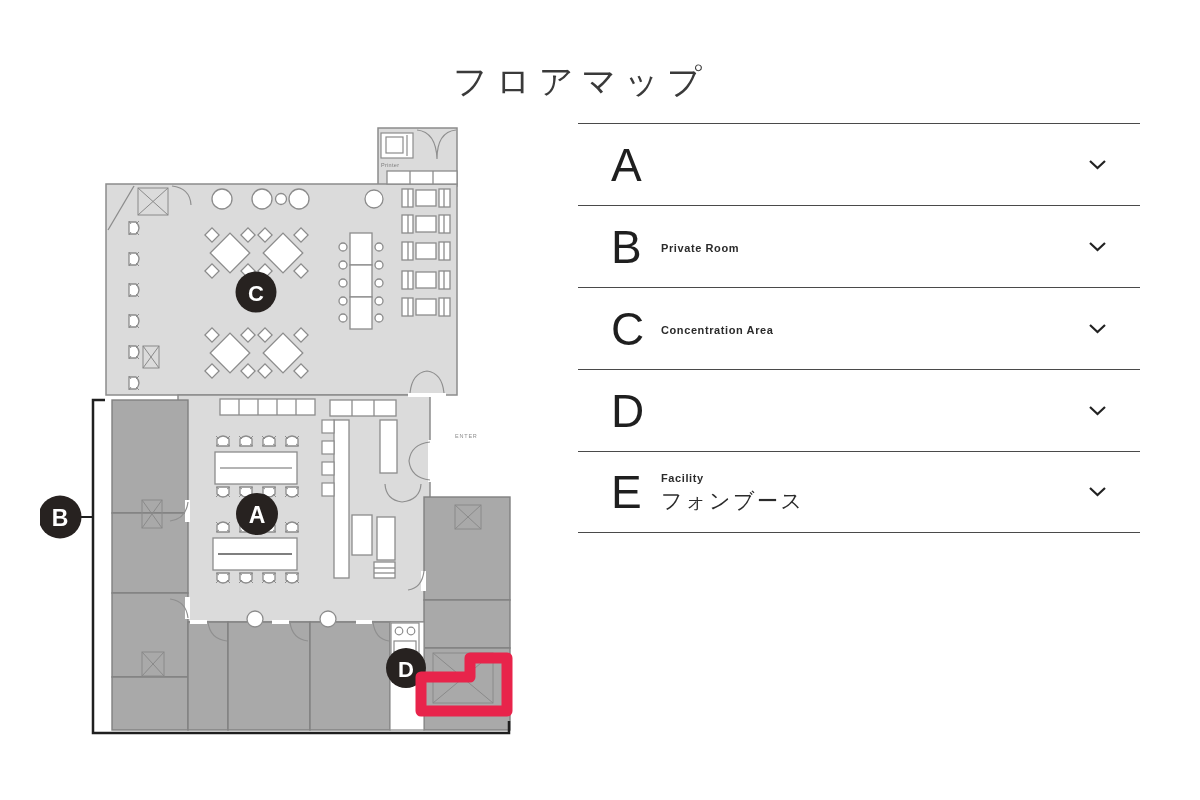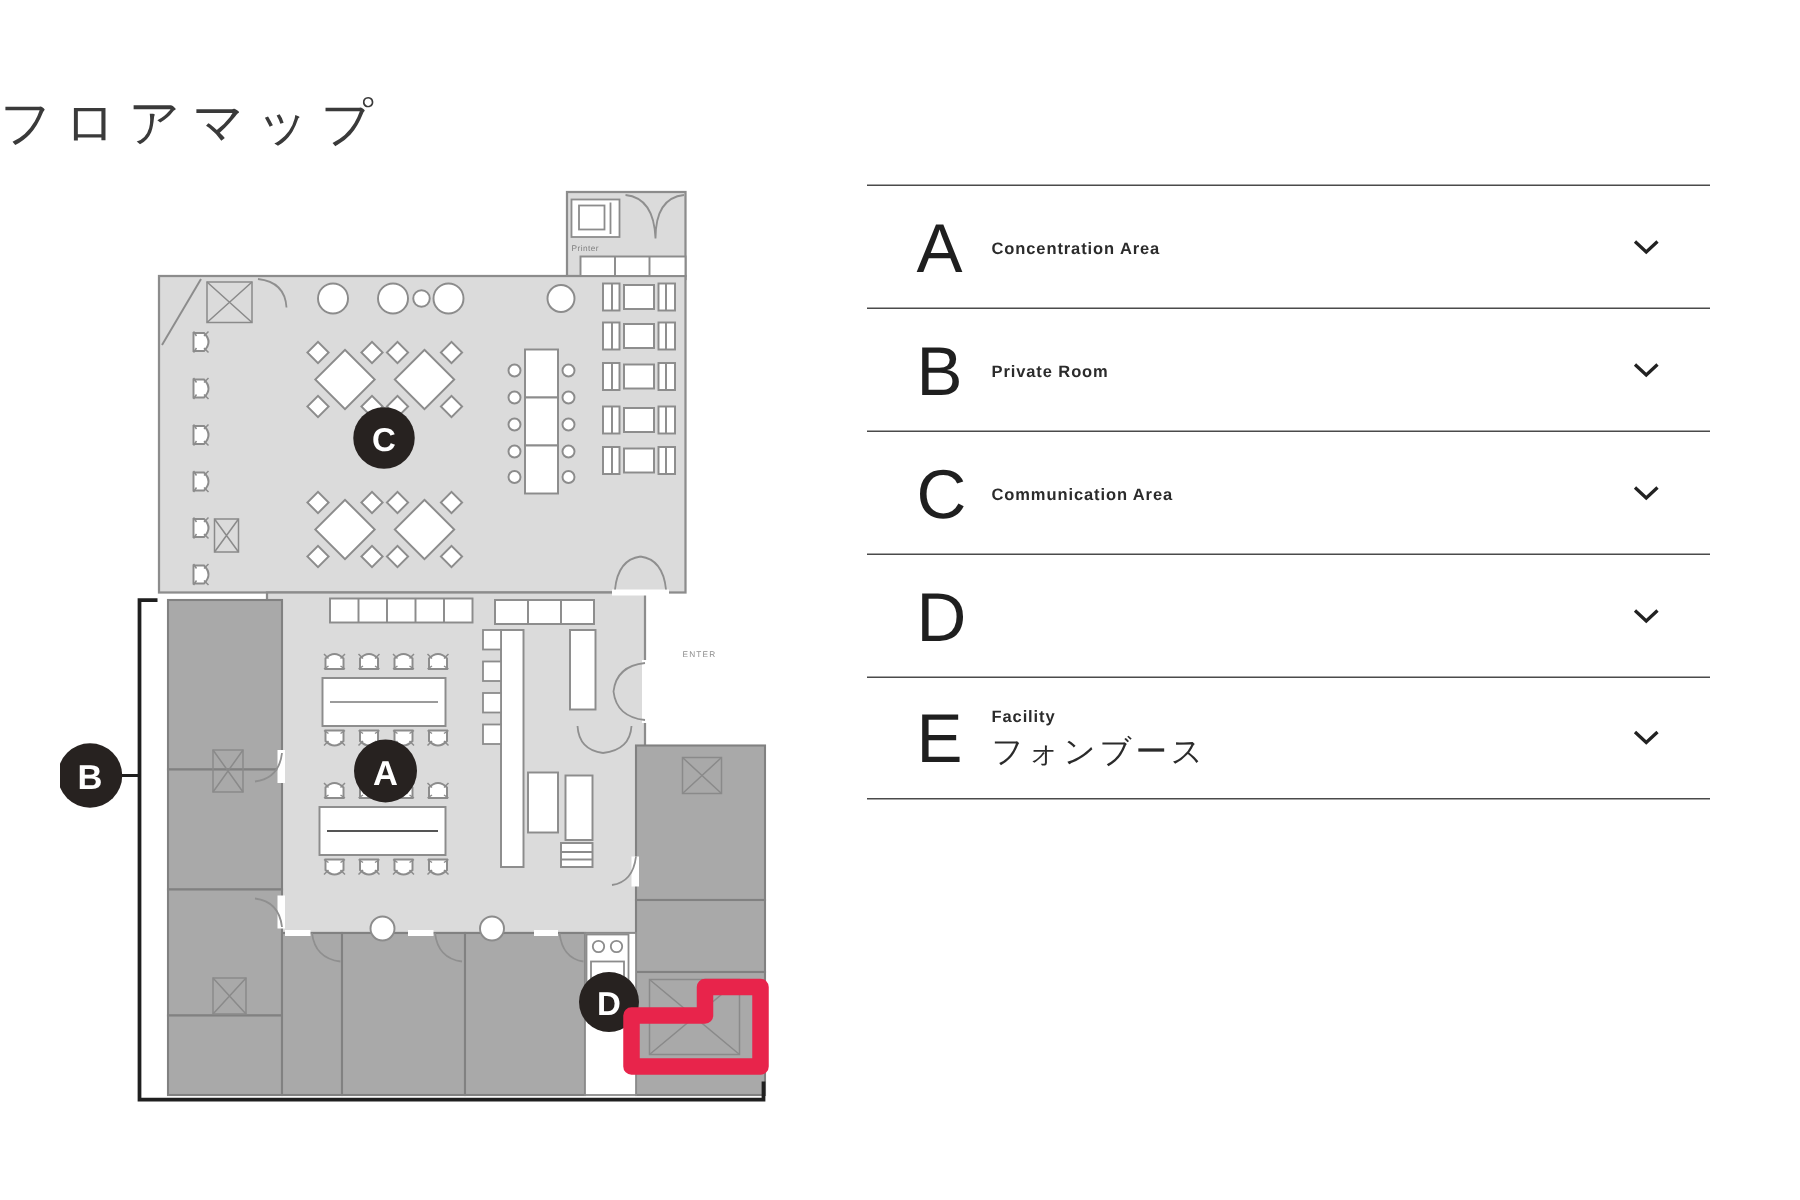--- a/index.html
+++ b/index.html
@@ -4,21 +4,21 @@
 <style>
   html,body{margin:0;padding:0;}
   body{
     width:1200px;height:800px;position:relative;overflow:hidden;
     background:#ffffff;
     font-family:"Liberation Sans","DejaVu Sans",sans-serif;
     color:#2f2f2f;
   }
   .page-title{
     position:absolute;top:36px;left:0;width:1163px;
-    font-size:34px;font-weight:500;
+    text-align:center;font-size:34px;font-weight:500;
     letter-spacing:8px;color:#3a3a3a;
   }
   
   .plan-wrap{position:absolute;left:40px;top:110px;width:510px;height:660px;}
   .plan-wrap svg{display:block;}
   
   .legend{
     position:absolute;left:578px;top:123px;width:562px;
   }
   .legend-row{
@@ -287,41 +287,40 @@
 
   <path d="M470 658 H507 V711 H421 V677 H470 Z" fill="none" stroke="#e8244b" stroke-width="11" stroke-linejoin="round" stroke-linecap="round"></path>
 </svg>
 </div>
 
 <div class="legend">
 
   <div class="legend-row">
     <span class="legend-letter">A</span>
     <span class="legend-labels">
+    </span>
+    <svg class="chev" width="17" height="10" viewBox="0 0 17 10">
+      <polyline points="1,1 8.5,8 16,1" fill="none" stroke="#222222" stroke-width="2.2"></polyline>
+    </svg>
+  </div>
+
+  <div class="legend-row">
+    <span class="legend-letter">B</span>
+    <span class="legend-labels">
+      <div class="legend-en">Private Room</div>
+    </span>
+    <svg class="chev" width="17" height="10" viewBox="0 0 17 10">
+      <polyline points="1,1 8.5,8 16,1" fill="none" stroke="#222222" stroke-width="2.2"></polyline>
+    </svg>
+  </div>
+
+  <div class="legend-row">
+    <span class="legend-letter">C</span>
+    <span class="legend-labels">
       <div class="legend-en">Concentration Area</div>
-    </span>
-    <svg class="chev" width="17" height="10" viewBox="0 0 17 10">
-      <polyline points="1,1 8.5,8 16,1" fill="none" stroke="#222222" stroke-width="2.2"></polyline>
-    </svg>
-  </div>
-
-  <div class="legend-row">
-    <span class="legend-letter">B</span>
-    <span class="legend-labels">
-      <div class="legend-en">Private Room</div>
-    </span>
-    <svg class="chev" width="17" height="10" viewBox="0 0 17 10">
-      <polyline points="1,1 8.5,8 16,1" fill="none" stroke="#222222" stroke-width="2.2"></polyline>
-    </svg>
-  </div>
-
-  <div class="legend-row">
-    <span class="legend-letter">C</span>
-    <span class="legend-labels">
-      <div class="legend-en">Communication Area</div>
     </span>
     <svg class="chev" width="17" height="10" viewBox="0 0 17 10">
       <polyline points="1,1 8.5,8 16,1" fill="none" stroke="#222222" stroke-width="2.2"></polyline>
     </svg>
   </div>
 
   <div class="legend-row">
     <span class="legend-letter">D</span>
     <span class="legend-labels">
     </span>

